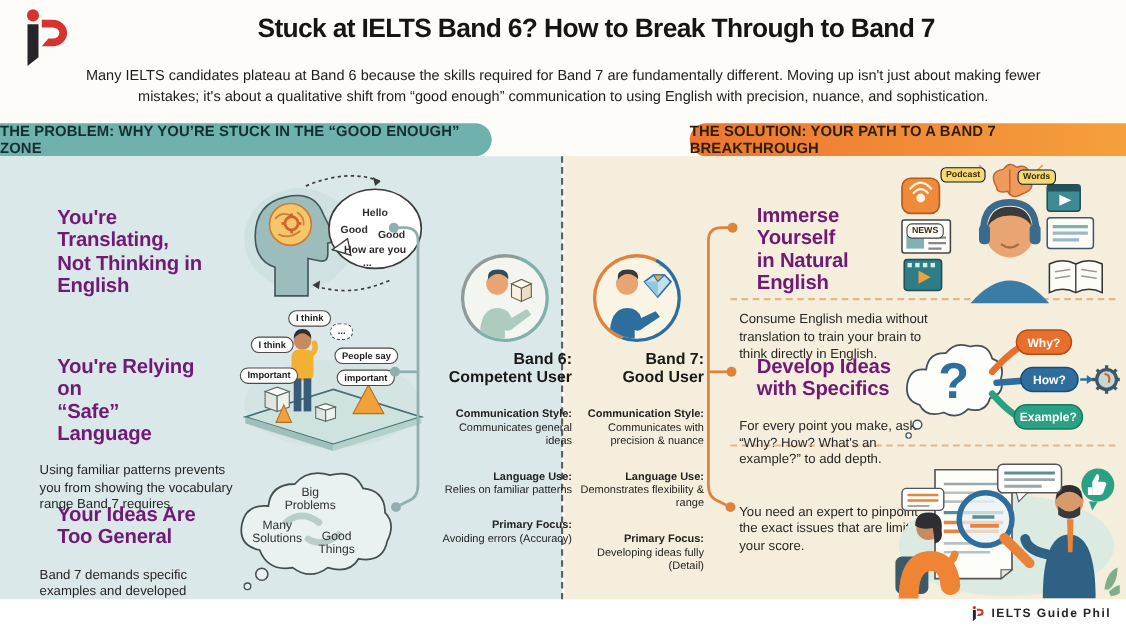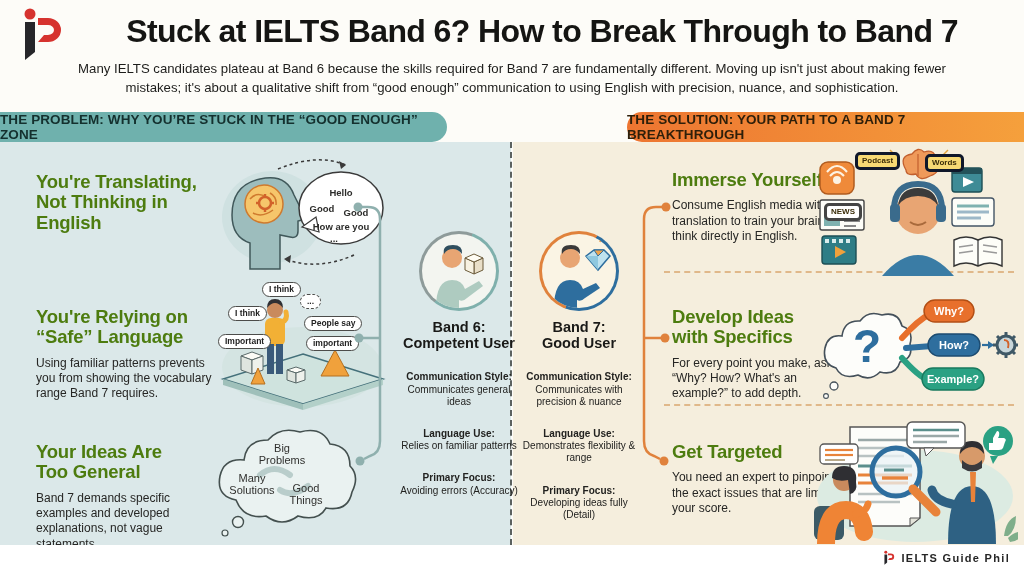--- a/index.html
+++ b/index.html
@@ -7,48 +7,48 @@
     --ink:#1e1e1c; --red:#d6332f; --conn-teal:#8fb0ae; --conn-orange:#e0823c;
     --orange1:#ed7531; --orange2:#f5a03c;
   }
   *{box-sizing:border-box}
   html,body{margin:0;padding:0}
   body{font-family:"Liberation Sans",sans-serif;background:#888}
   .stage{position:relative;width:1024px;height:571px;background:var(--page-bg);overflow:hidden;color:var(--ink);margin:0 auto}
 
   
   .brand-logo{position:absolute;left:16px;top:6px;width:48px;height:58px}
-  .header-title{position:absolute;left:70px;width:944px;top:13px;text-align:center;font-size:32px;font-weight:800;letter-spacing:-.6px;color:#151513}
+  .header-title{position:absolute;left:70px;width:944px;top:13px;text-align:center;font-size:24px;font-weight:800;letter-spacing:-.6px;color:#151513}
   .header-sub{position:absolute;left:72px;width:880px;top:60px;text-align:center;font-size:13.2px;line-height:1.42;font-weight:500;color:#1d1d1b}
 
   
   .bar{position:absolute;top:112px;height:30px;display:flex;justify-content:center;font-size:13.5px;font-weight:800;letter-spacing:.1px}
   .bar-left{left:0;width:447px;background:var(--teal);border-radius:0 15px 15px 0;color:#14302e}
   .bar-right{left:627px;width:397px;background:linear-gradient(90deg,var(--orange1),var(--orange2));border-radius:15px 0 0 15px;color:#2e1f0a}
 
   
   .panel{position:absolute;top:142px;height:403px}
   .panel-left{left:0;width:511px;background:var(--panel-left)}
   .panel-right{left:513px;width:511px;background:var(--panel-right)}
   .divider{position:absolute;left:510px;top:142px;height:403px;width:0;border-left:2px dashed #5b615f}
 
   
   .item{position:absolute;width:176px}
-  .item h3{margin:0;font-size:18.5px;line-height:1.1;font-weight:800;letter-spacing:-.2px;color:#4d7c0f}
+  .item h3{margin:16px;font-size:18.5px;line-height:1.1;font-weight:800;letter-spacing:-.2px;color:#701a75}
   .item h3 span{display:block}
   .item p{margin:8px 0 0;font-size:12px;line-height:1.28;font-weight:500;color:#262624}
   .pi1{left:36px;top:172px}.pi2{left:36px;top:307px}.pi3{left:36px;top:442px}
   .si1{left:672px;top:170px}.si2{left:672px;top:307px}.si3{left:672px;top:442px}
 
   
   .dash-sep{position:absolute;left:664px;width:350px;height:0;border-top:2px dashed rgba(205,140,70,.55)}
   .ds1{top:271px}.ds2{top:404px}
 
   
-  .band{position:absolute;width:122px;text-align:center}
+  .band{position:absolute;width:122px;text-align:right}
   .band6{left:398px;top:231px}.band7{left:518px;top:231px}
   .ring{width:80px;height:80px;border-radius:50%;margin:0 auto;padding:3px}
   .band6 .ring{background:conic-gradient(from 20deg,#7fb0ac 0 55%,#8e9b9a 55% 100%)}
   .band7 .ring{background:conic-gradient(from 200deg,#e0823c 0 52%,#2e6e9e 52% 100%)}
   .ring-inner{width:100%;height:100%;border-radius:50%;display:flex;align-items:center;justify-content:center;overflow:hidden}
   .band6 .ring-inner{background:#f3f5f0}
   .band7 .ring-inner{background:#faf4e4}
   .band h4{margin:8px 0 0;font-size:14.5px;line-height:1.12;font-weight:800;color:#191917}
   .band h4 span{display:block}
   .band .sec{margin-top:20px;font-size:10px;line-height:1.22;color:#222220}
@@ -59,21 +59,21 @@
   .l1{left:222px;top:155px;width:165px;height:115px}
   .l2{left:218px;top:282px;width:168px;height:128px}
   .l3{left:210px;top:420px;width:150px;height:122px}
   .r1{left:818px;top:148px;width:200px;height:128px}
   .r2{left:822px;top:290px;width:196px;height:120px}
   .r3{left:812px;top:418px;width:206px;height:126px}
   .illus svg{position:absolute;left:0;top:0}
 
   .bub{position:absolute;background:#fff;border:1.2px solid #4c4c4a;border-radius:9px;font-size:8.5px;font-weight:700;padding:1px 6px 2px;color:#222;white-space:nowrap;line-height:1.2}
   .cloudtxt{position:absolute;font-weight:400;color:#30302e;text-align:center;font-size:11px;line-height:1.12}
-  .taglabel{position:absolute;background:#f7d974;border:3px solid #0f172a;border-radius:5px;font-size:8px;font-weight:700;padding:0 4px;color:#3a2c08;line-height:1.5;white-space:nowrap}
+  .taglabel{position:absolute;background:#f7d974;border:1px solid #0f172a;border-radius:5px;font-size:8px;font-weight:700;padding:0 4px;color:#3a2c08;line-height:1.5;white-space:nowrap}
 
   
   .connectors{position:absolute;left:0;top:0;width:1024px;height:571px;pointer-events:none}
 
   
   .footer{position:absolute;left:0;top:545px;width:1024px;height:26px;background:#ffffff;display:flex;align-items:center;justify-content:flex-end;padding-right:14px;gap:6px}
   .footer-text{font-size:11px;font-weight:700;letter-spacing:1.3px;color:#262626}
 </style>
 </head>
 <body>
@@ -120,33 +120,33 @@
     <h3>
         <span>Your Ideas Are</span>
         <span>Too General</span>
       </h3>
     <p>Band 7 demands specific examples and developed explanations, not vague statements.</p>
   </div>
 
   <div class="item si1">
     <h3>
         <span>Immerse Yourself</span>
+        <span>in Natural English</span>
       </h3>
     <p>Consume English media without translation to train your brain to think directly in English.</p>
   </div>
   <div class="item si2">
     <h3>
         <span>Develop Ideas</span>
         <span>with Specifics</span>
       </h3>
     <p>For every point you make, ask “Why? How? What's an example?” to add depth.</p>
   </div>
   <div class="item si3">
     <h3>
-        <span>Get Targeted</span>
       </h3>
     <p>You need an expert to pinpoint the exact issues that are limiting your score.</p>
   </div>
 
   <div class="band band6">
     <div class="ring">
       <div class="ring-inner">
         <svg width="74" height="74" viewBox="0 0 74 74">
           <circle cx="30" cy="24" r="10" fill="#e8a573"></circle>
           <path d="M22,20 q-2,-9 9,-9 q10,0 9,9 q-4,-5 -9,-5 q-6,0 -9,5z" fill="#2f4e5e"></path>

